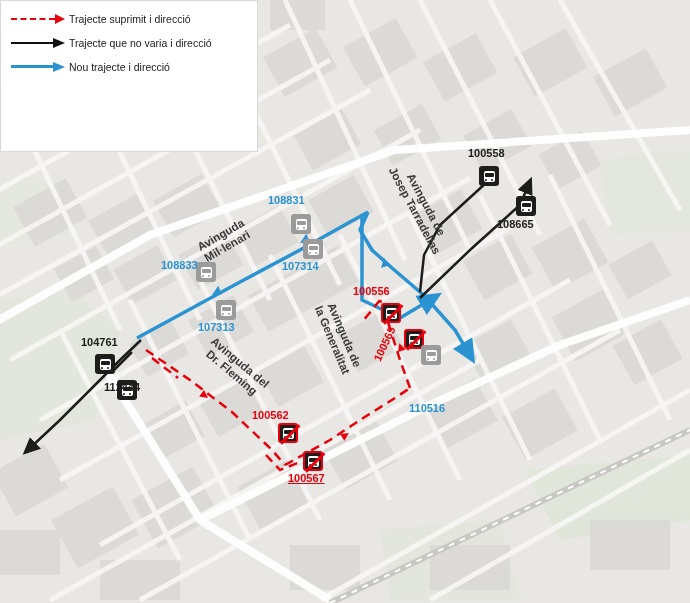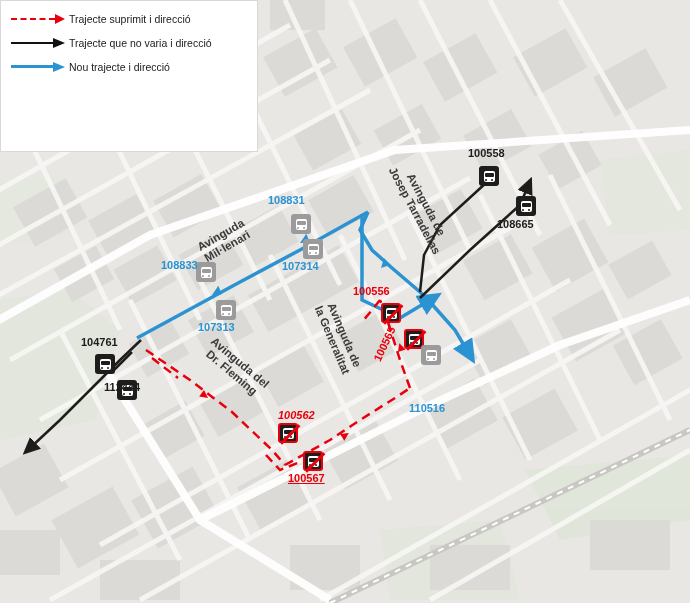--- a/index.html
+++ b/index.html
@@ -406,21 +406,21 @@
     </div>
 </div>
 <div class="mlabel blue" style="left:409px;top:368px;margin-top:34px;">110516</div>
 
 <div class="marker" style="left:278px;top:423px;">
   <div class="stop red">
       <div class="bus"></div>
       <div class="slash"></div>
     </div>
 </div>
-<div class="mlabel red" style="left:278px;top:409px;font-style:italic;">100562</div>
+<div class="mlabel red" style="left:252px;top:409px;">100562</div>
 
 <div class="marker" style="left:303px;top:451px;">
   <div class="stop red">
       <div class="bus"></div>
       <div class="slash"></div>
     </div>
 </div>
 <div class="mlabel red" style="left:288px;top:472px;text-decoration:underline;">100567</div>
 
 </body></html>

